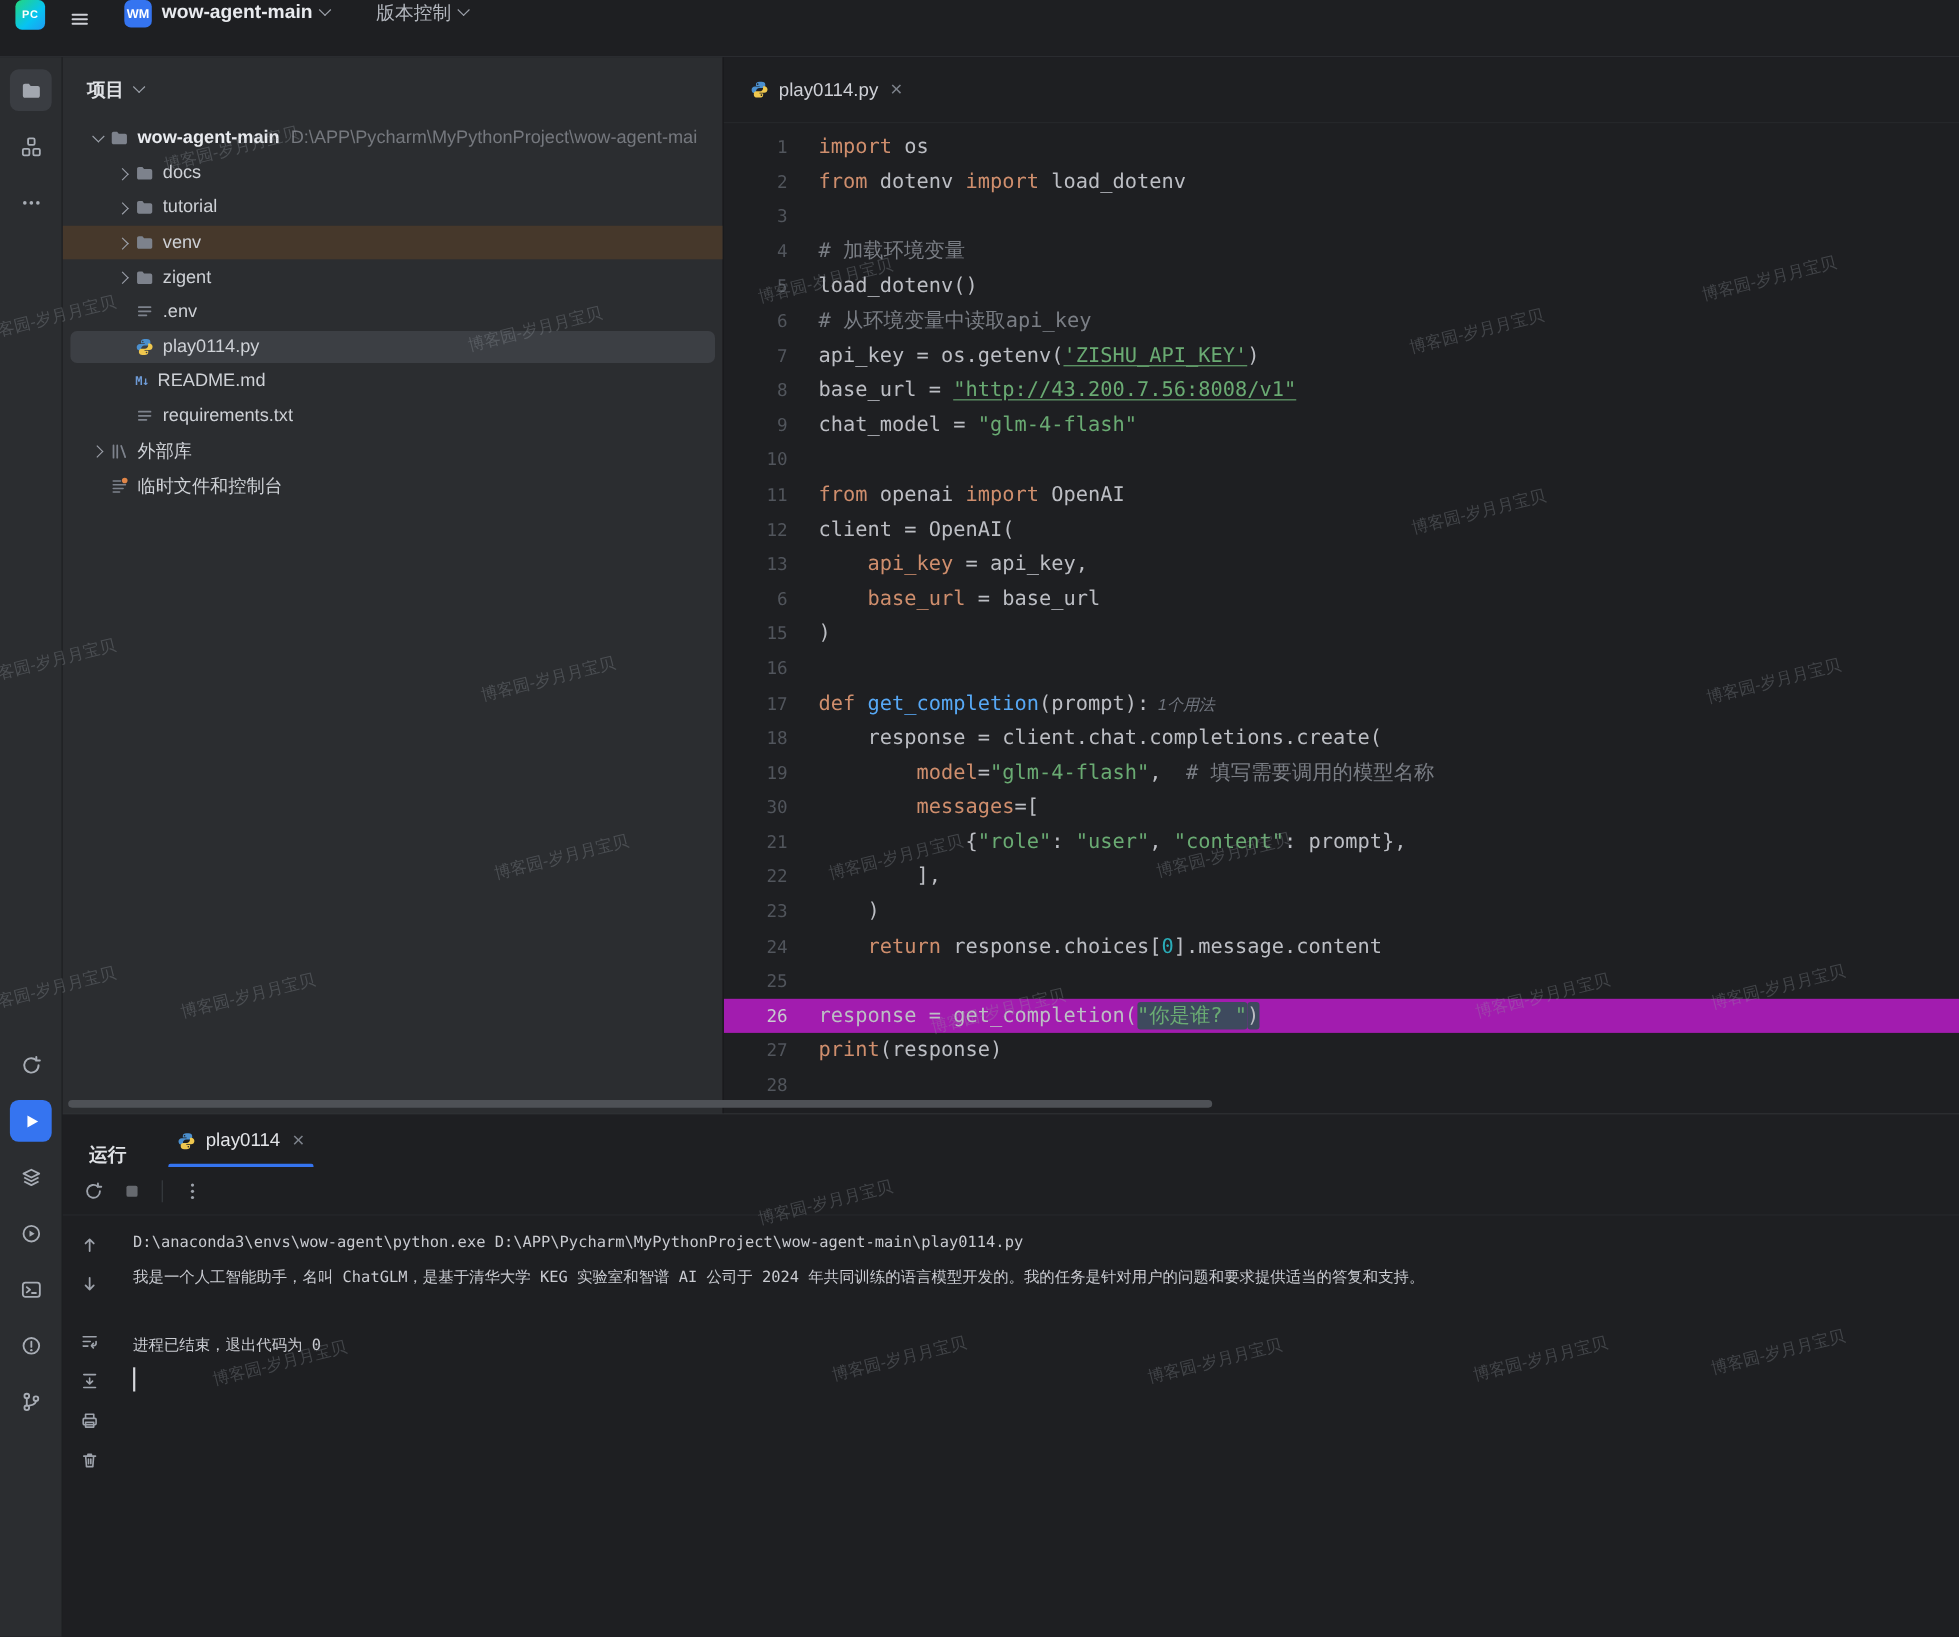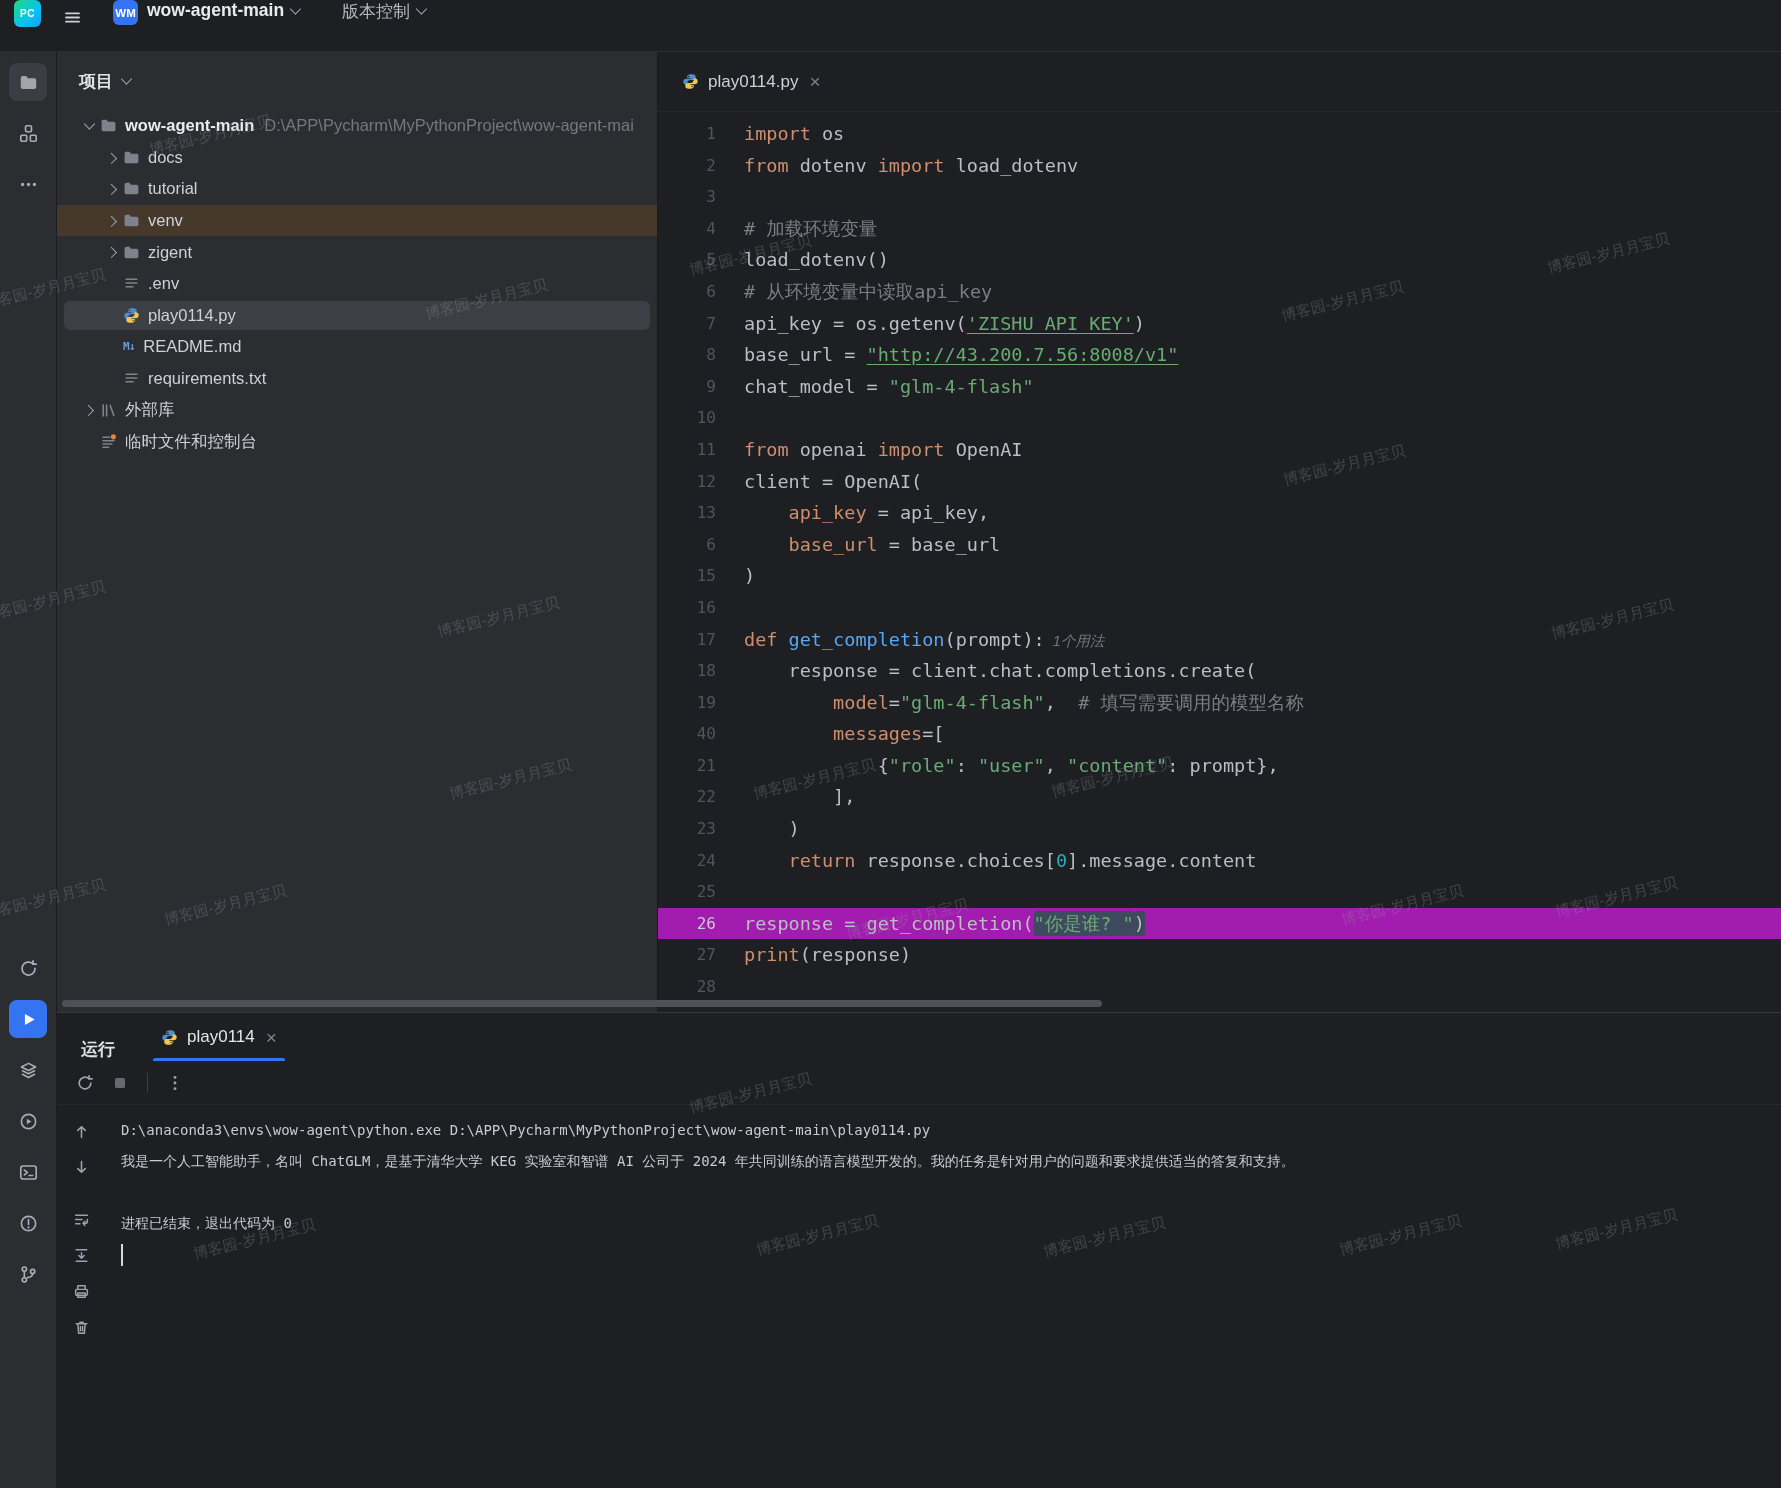--- a/index.html
+++ b/index.html
@@ -395,21 +395,21 @@
               <div class="cline"><span class="ln">10</span><span class="lt">&nbsp;</span></div>
               <div class="cline"><span class="ln">11</span><span class="lt"><span class="tk kw">from</span><span class="tk pl"> openai </span><span class="tk kw">import</span><span class="tk pl"> OpenAI</span></span></div>
               <div class="cline"><span class="ln">12</span><span class="lt"><span class="tk pl">client = OpenAI(</span></span></div>
               <div class="cline"><span class="ln">13</span><span class="lt"><span class="tk pl">    </span><span class="tk arg">api_key</span><span class="tk pl"> = api_key,</span></span></div>
               <div class="cline"><span class="ln">6</span><span class="lt"><span class="tk pl">    </span><span class="tk arg">base_url</span><span class="tk pl"> = base_url</span></span></div>
               <div class="cline"><span class="ln">15</span><span class="lt"><span class="tk pl">)</span></span></div>
               <div class="cline"><span class="ln">16</span><span class="lt">&nbsp;</span></div>
               <div class="cline"><span class="ln">17</span><span class="lt"><span class="tk kw">def</span><span class="tk pl"> </span><span class="tk fn">get_completion</span><span class="tk pl">(prompt):</span><span class="tk inlay">  1个用法</span></span></div>
               <div class="cline"><span class="ln">18</span><span class="lt"><span class="tk pl">    response = client.chat.completions.create(</span></span></div>
               <div class="cline"><span class="ln">19</span><span class="lt"><span class="tk pl">        </span><span class="tk arg">model</span><span class="tk pl">=</span><span class="tk str">"glm-4-flash"</span><span class="tk pl">,  </span><span class="tk com"># 填写需要调用的模型名称</span></span></div>
-              <div class="cline"><span class="ln">40</span><span class="lt"><span class="tk pl">        </span><span class="tk arg">messages</span><span class="tk pl">=[</span></span></div>
+              <div class="cline"><span class="ln">30</span><span class="lt"><span class="tk pl">        </span><span class="tk arg">messages</span><span class="tk pl">=[</span></span></div>
               <div class="cline"><span class="ln">21</span><span class="lt"><span class="tk pl">            {</span><span class="tk str">"role"</span><span class="tk pl">: </span><span class="tk str">"user"</span><span class="tk pl">, </span><span class="tk str">"content"</span><span class="tk pl">: prompt},</span></span></div>
               <div class="cline"><span class="ln">22</span><span class="lt"><span class="tk pl">        ],</span></span></div>
               <div class="cline"><span class="ln">23</span><span class="lt"><span class="tk pl">    )</span></span></div>
               <div class="cline"><span class="ln">24</span><span class="lt"><span class="tk pl">    </span><span class="tk kw">return</span><span class="tk pl"> response.choices[</span><span class="tk num">0</span><span class="tk pl">].message.content</span></span></div>
               <div class="cline"><span class="ln">25</span><span class="lt">&nbsp;</span></div>
               <div class="cline active"><span class="ln">26</span><span class="lt"><span class="tk pl">response = get_completion(</span><span class="tk str sel">"你是谁? "</span><span class="tk pl sel">)</span></span></div>
               <div class="cline"><span class="ln">27</span><span class="lt"><span class="tk kw">print</span><span class="tk pl">(response)</span></span></div>
               <div class="cline"><span class="ln">28</span><span class="lt">&nbsp;</span></div>
             </div>
         </div>

